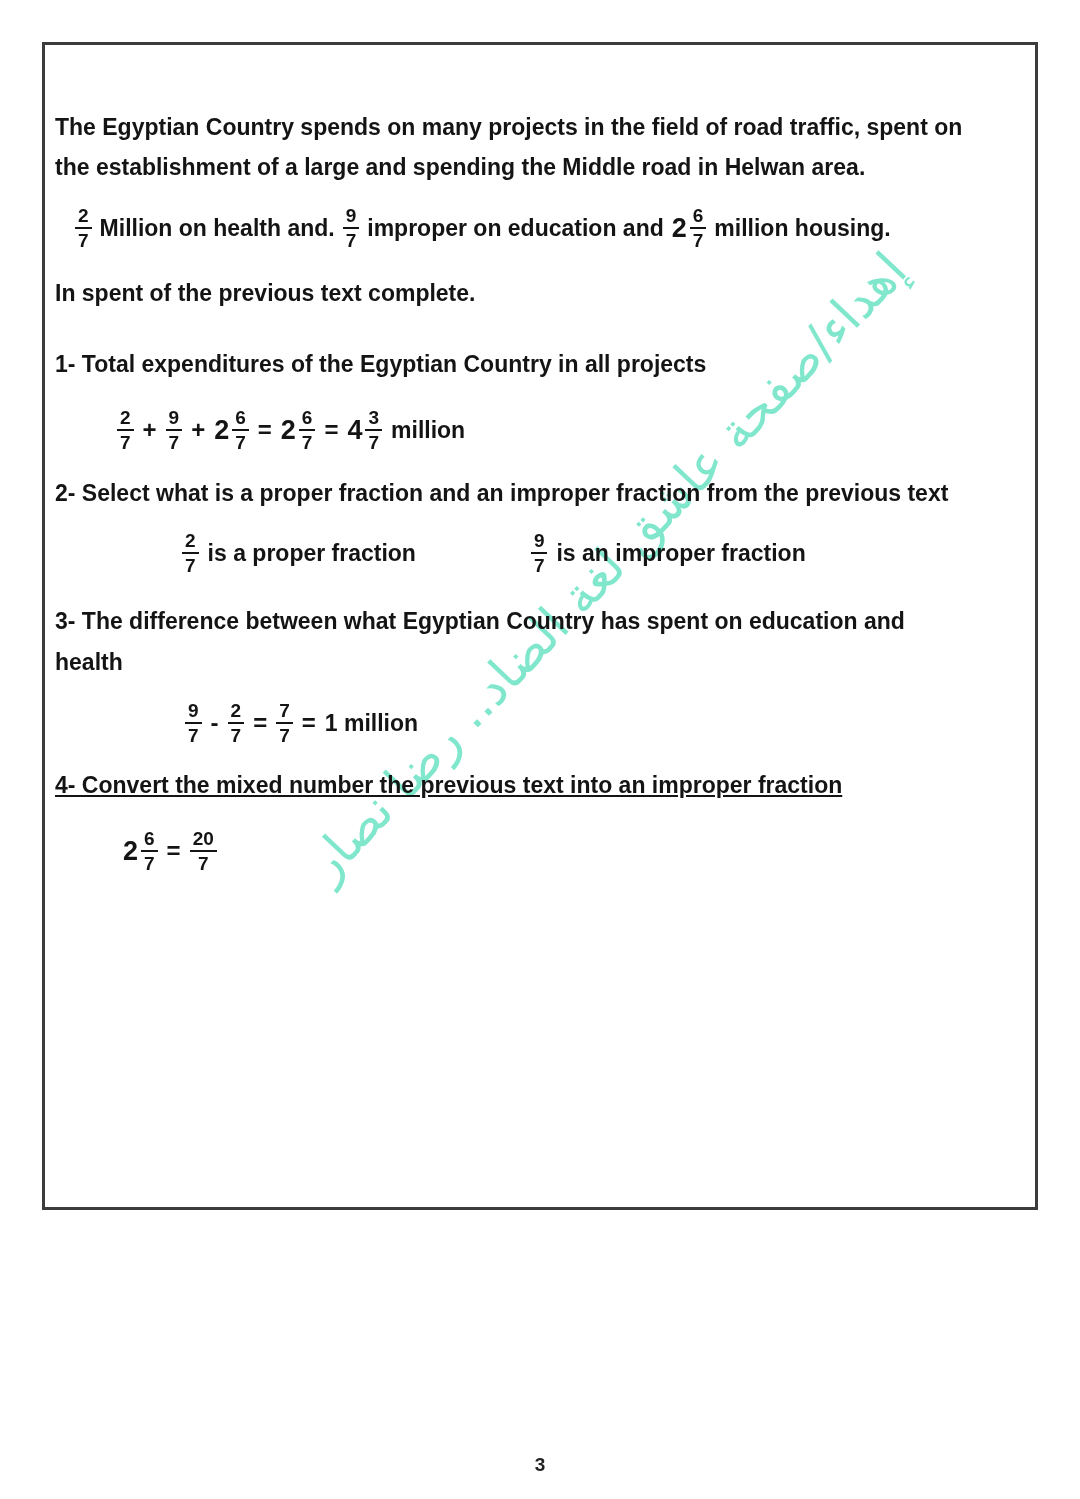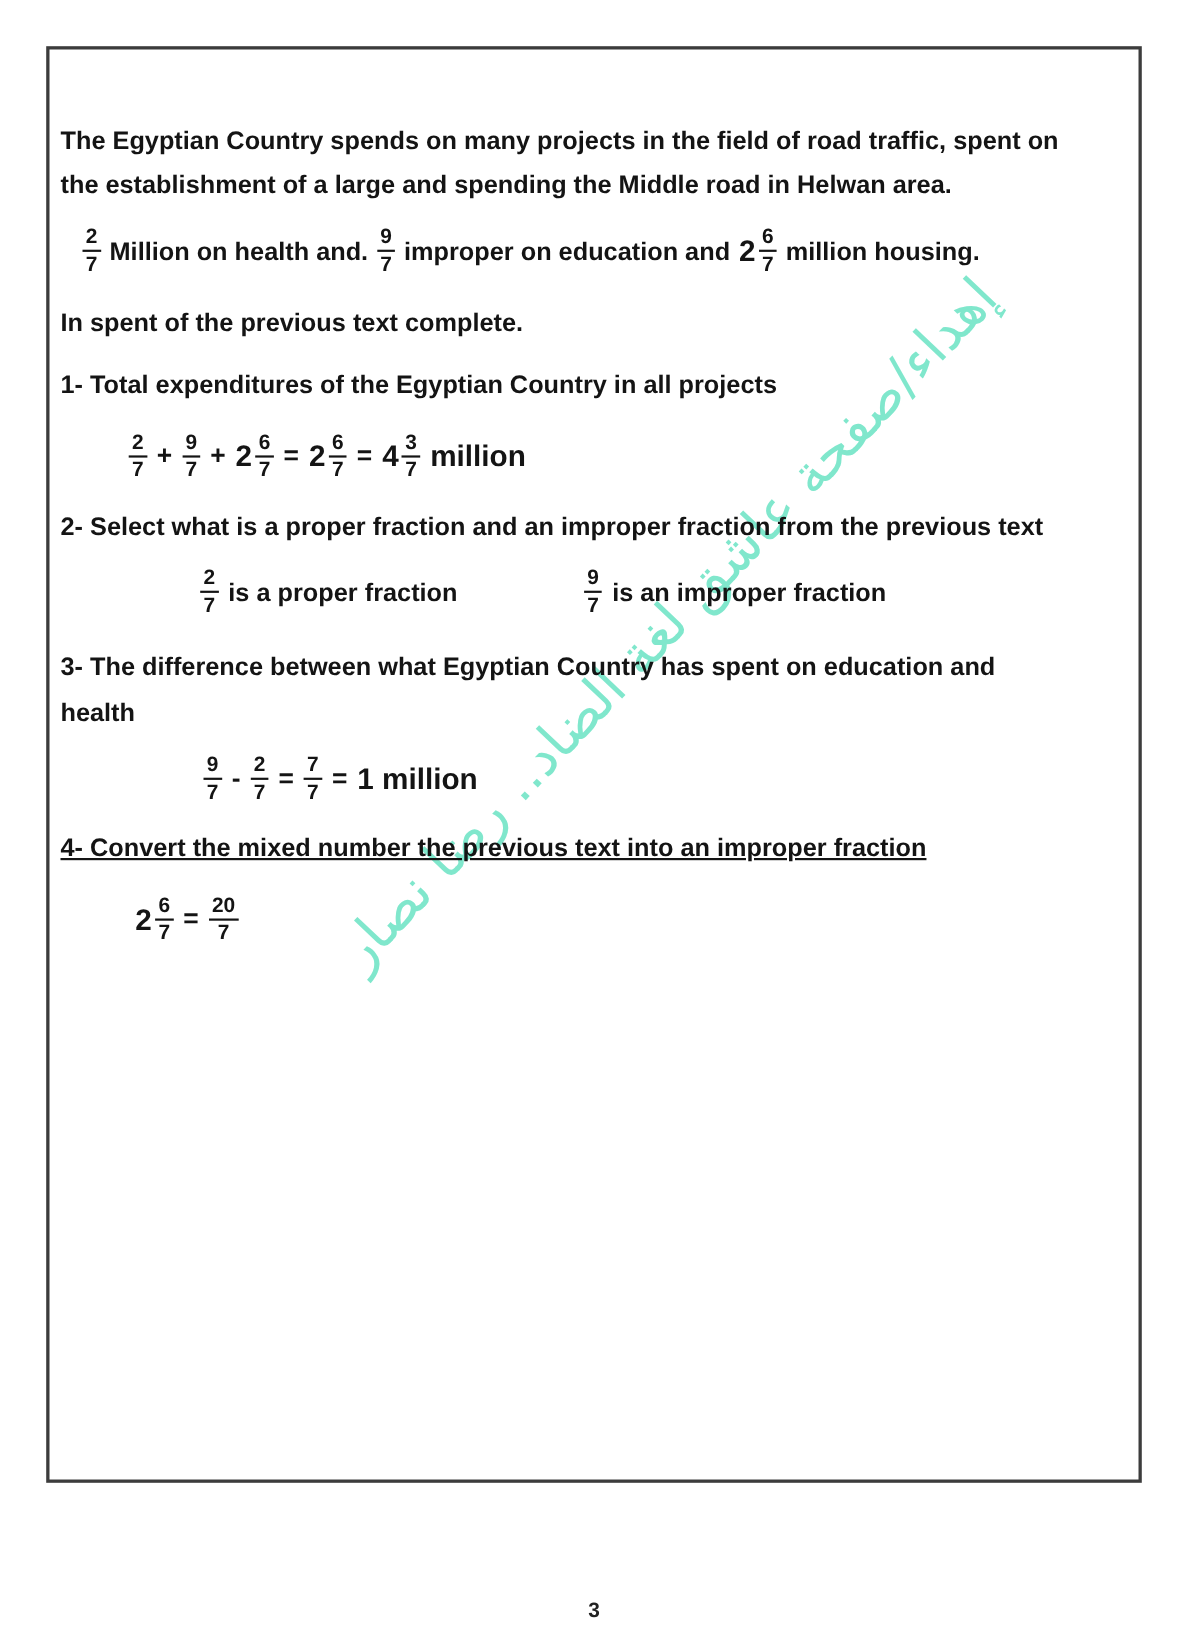--- a/index.html
+++ b/index.html
@@ -5,49 +5,49 @@
   html,body{margin:0;padding:0;}
   body{
     width:1080px;height:1499px;position:relative;
     background:#fdfdfd;
     font-family:"Liberation Sans",sans-serif;
     color:#141414;
     overflow:hidden;
   }
   .sheet{position:absolute;inset:0;background:#ffffff;}
   .frame{
-    position:absolute;left:42px;top:42px;width:996px;height:1306px;
+    position:absolute;left:42px;top:42px;width:996px;height:1168px;
     border:3px solid #3c3c3c;box-sizing:border-box;background:transparent;
     z-index:2;
   }
   .content{position:absolute;left:10px;right:8px;top:0;font-weight:bold;}
   .para{margin-top:62px;}
   .para .line{font-size:23px;line-height:40px;white-space:nowrap;}
   .row{display:flex;align-items:center;}
   .spend-row{margin-top:16px;margin-left:20px;height:50px;gap:8px;font-size:23px;white-space:nowrap;}
   .prompt{margin-top:27px;font-size:23px;line-height:26px;white-space:nowrap;}
   .q-title{font-size:23px;line-height:26px;white-space:nowrap;}
-  .q1-title{margin-top:30px;}
+  .q1-title{margin-top:45px;}
   .q1-eq{margin-top:27px;margin-left:62px;height:52px;gap:9px;font-size:24px;}
   .q2-title{margin-top:24px;}
   .q2-row{margin-top:21px;height:52px;}
   .q2-group{display:flex;align-items:center;gap:9px;font-size:23px;white-space:nowrap;}
   .q2-left{margin-left:127px;}
   .q2-right{margin-left:115px;}
   .q3-title{margin-top:22px;line-height:41px;}
   .q3-eq{margin-top:14px;margin-left:130px;height:52px;gap:9px;font-size:24px;}
   .q4-title{margin-top:23px;text-decoration:underline;}
   .q4-eq{margin-top:25px;margin-left:68px;height:56px;gap:9px;font-size:24px;}
   .frac{display:inline-flex;flex-direction:column;align-items:center;line-height:1;}
   .frac .num{font-size:19px;border-bottom:2.5px solid #141414;padding:0 3px 2px;}
   .frac .den{font-size:19px;padding-top:2px;}
   .mixed{display:inline-flex;align-items:center;gap:3px;}
   .mixed .whole{font-size:27px;line-height:1;}
   .op{font-weight:bold;}
-  .unit{font-size:27px;}
+  .unit{font-size:23px;}
   .watermark{
     position:absolute;left:160px;top:1030px;width:1120px;height:76px;
     transform-origin:0 100%;transform:rotate(-46.5deg);
     direction:rtl;text-align:right;white-space:nowrap;
     font-family:"DejaVu Sans",sans-serif;font-size:50px;letter-spacing:3px;
     opacity:0.88;z-index:1;font-weight:normal;
   }
   .page-num{
     position:absolute;left:0;right:0;top:1454px;text-align:center;
     font-size:19px;font-weight:bold;color:#222;z-index:3;

